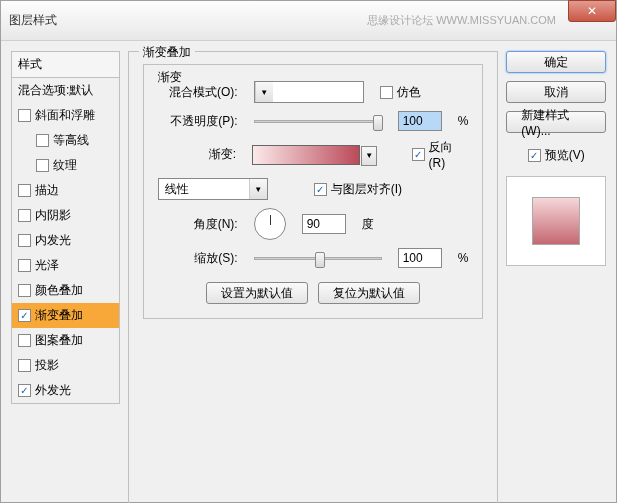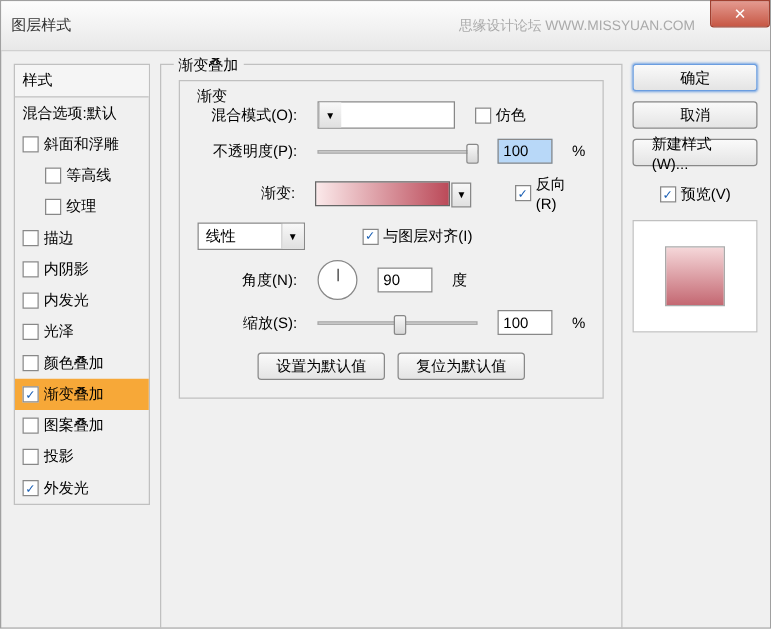--- a/index.html
+++ b/index.html
@@ -154,21 +154,21 @@
               <div class="arrow">▼</div>
             </div>
             <div style="width:20px"></div>
             <div class="checkbox-inline">
               <span class="chk checked"></span>
               <span>反向(R)</span>
             </div>
           </div>
 
           <div class="form-row">
-            <div class="dropdown" style="width:86px">
+            <div class="dropdown" style="width:110px">
               <span class="dropdown-text">线性</span>
               <span class="dropdown-arrow">▼</span>
             </div>
             <div style="width:14px"></div>
             <div class="checkbox-inline">
               <span class="chk checked"></span>
               <span>与图层对齐(I)</span>
             </div>
           </div>
 

